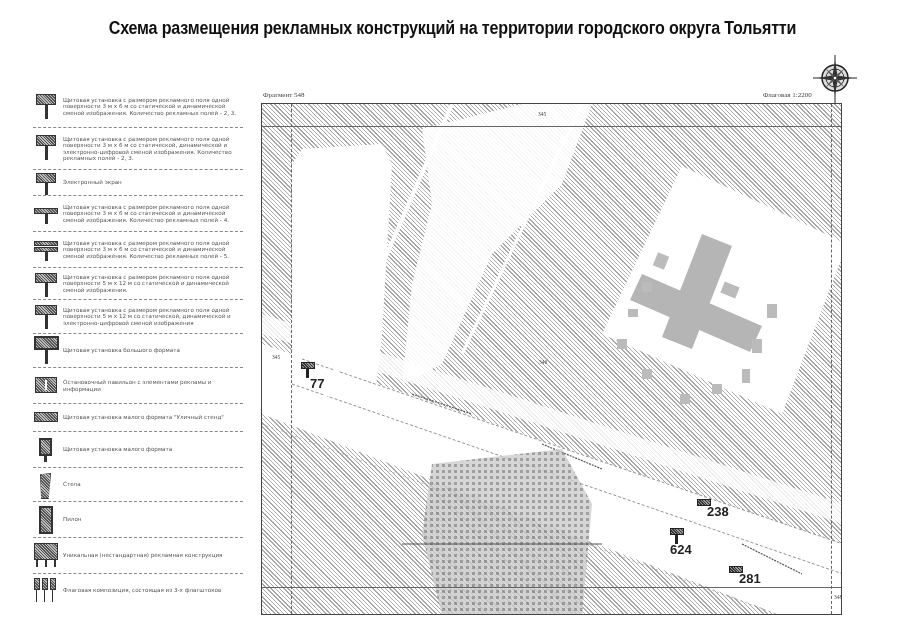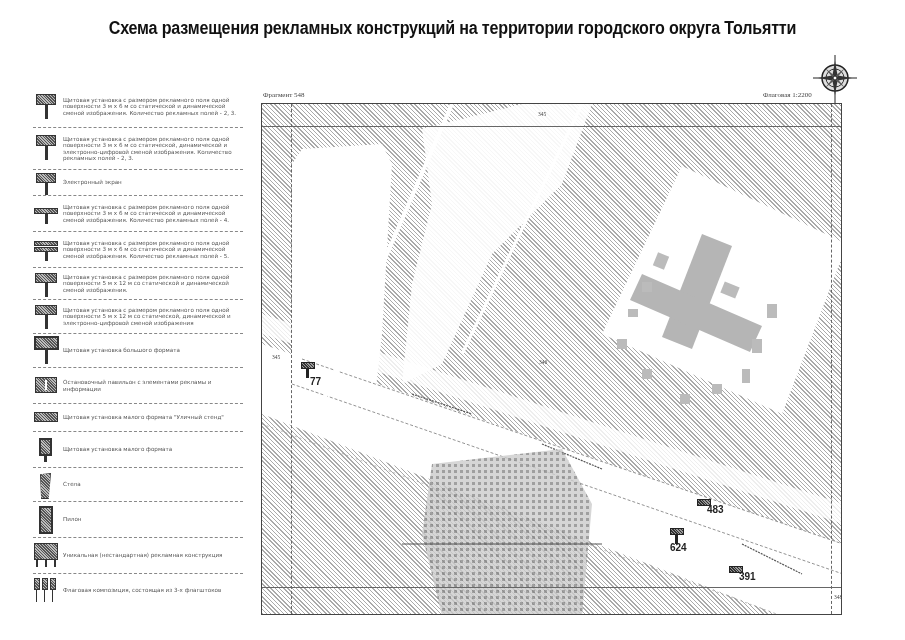--- a/index.html
+++ b/index.html
@@ -14,21 +14,21 @@
   .map-caption{position:absolute;font-family:"Liberation Serif",serif;font-size:7px;color:#444;}
   .map{position:absolute;left:261px;top:103px;width:581px;height:512px;border:1px solid #444;box-sizing:border-box;overflow:hidden;
        background:repeating-linear-gradient(45deg,#aaa 0 1px,#fff 1px 3px);}
   .map svg{position:absolute;left:0;top:0;}
   .grid-h{position:absolute;left:0;width:100%;height:0;border-top:1px solid #666;}
   .grid-v{position:absolute;top:0;height:100%;width:0;border-left:1px dashed #666;}
   .sheet-label{position:absolute;font-family:"Liberation Serif",serif;font-size:5.5px;color:#444;}
   .marker{position:absolute;}
   .marker .board{position:absolute;left:0;top:0;width:14px;height:7px;background:repeating-linear-gradient(45deg,#333 0 1px,#999 1px 2px);border:1px solid #222;box-sizing:border-box;}
   .marker .stem{position:absolute;left:5px;top:7px;width:3px;height:9px;background:#222;}
-  .marker .num{position:absolute;font-family:"Liberation Sans",sans-serif;font-weight:bold;font-size:10px;color:#222;}
+  .marker .num{position:absolute;font-family:"Liberation Sans",sans-serif;font-weight:bold;font-size:13px;color:#222;}
   .compass{position:absolute;left:813px;top:55px;width:44px;height:50px;}
 </style>
 </head>
 <body>
 
 <div class="title">Схема размещения рекламных конструкций на территории городского округа Тольятти</div>
 
 <div class="legend">
   <div class="leg-item" style="height:42px">
     <div class="leg-icon">
@@ -220,24 +220,24 @@
   <div class="sheet-label" style="left:277px;top:255px">346</div>
   <div class="sheet-label" style="left:572px;top:490px">348</div>
 
   <div class="marker" style="left:39px;top:258px">
     <div class="board"></div>
     <div class="stem"></div>
     <div class="num" style="left:9px;top:14px">77</div>
   </div>
   <div class="marker" style="left:435px;top:395px">
     <div class="board"></div>
-    <div class="num" style="left:10px;top:5px">483</div>
+    <div class="num" style="left:10px;top:5px">238</div>
   </div>
   <div class="marker" style="left:408px;top:424px">
     <div class="board"></div>
     <div class="stem"></div>
     <div class="num" style="left:0;top:14px">624</div>
   </div>
   <div class="marker" style="left:467px;top:462px">
     <div class="board"></div>
-    <div class="num" style="left:10px;top:5px">391</div>
+    <div class="num" style="left:10px;top:5px">281</div>
   </div>
 </div>
 
 </body></html>

